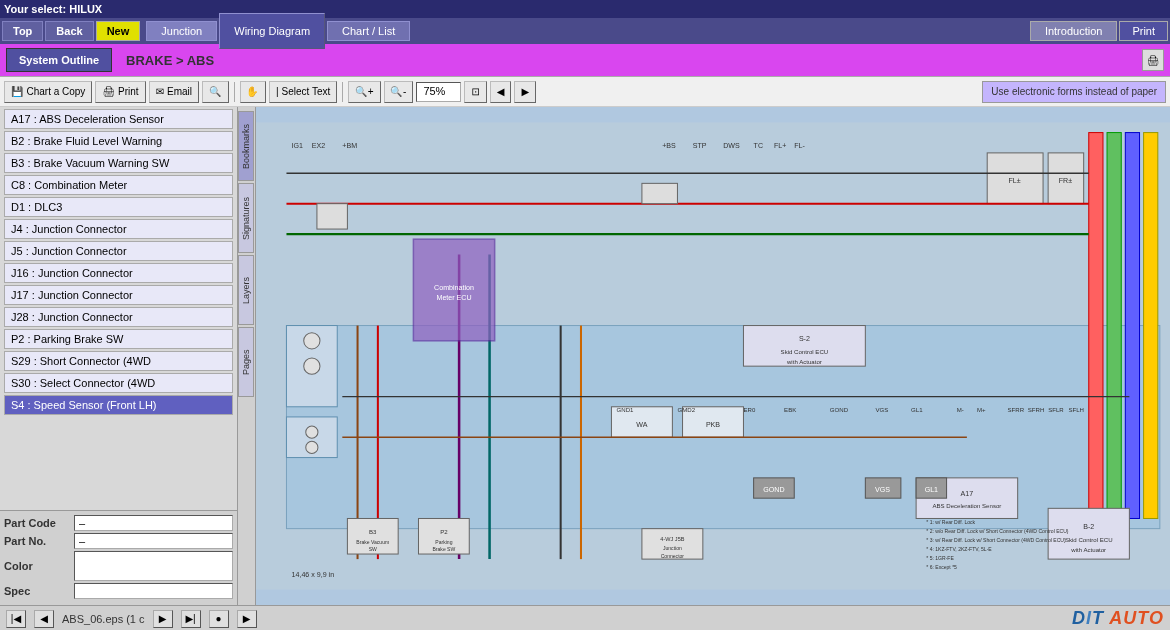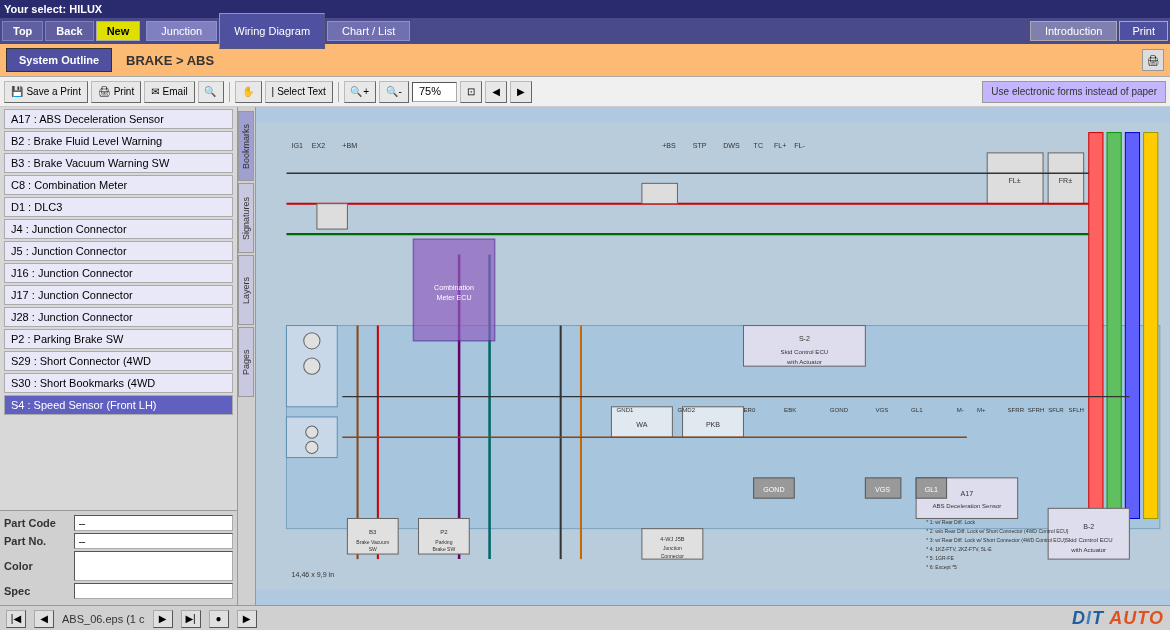--- a/index.html
+++ b/index.html
@@ -86,21 +86,21 @@
       color: white;
       border: 1px solid #aaa;
       padding: 2px 12px;
       font-size: 11px;
       height: 20px;
       cursor: pointer;
     }
 
     
     #toolbar {
-      background: #fdba74;
+      background: #d946ef;
       height: 32px;
       display: flex;
       align-items: center;
       padding: 16px 6px;
       gap: 4px;
       border-bottom: 1px solid #aaa;
     }
     .sys-outline-btn {
       background: #5050a0;
       color: white;
@@ -363,21 +363,21 @@
 
 <div id="toolbar">
   <button class="sys-outline-btn">System Outline</button>
   <span class="breadcrumb">BRAKE &gt; ABS</span>
   <div class="print-icon-small">🖨</div>
 </div>
 
 <div id="pdf-toolbar">
   <button class="pdf-btn">
     <span>💾</span>
-    <span>Save a Print</span>
+    <span>Chart a Copy</span>
   </button>
   <button class="pdf-btn">
     <span>🖨</span>
     <span>Print</span>
   </button>
   <button class="pdf-btn">
     <span>✉</span>
     <span>Email</span>
   </button>
   <button class="pdf-btn">
@@ -410,21 +410,21 @@
         <div class="component-item">B3 : Brake Vacuum Warning SW</div>
         <div class="component-item">C8 : Combination Meter</div>
         <div class="component-item">D1 : DLC3</div>
         <div class="component-item">J4 : Junction Connector</div>
         <div class="component-item">J5 : Junction Connector</div>
         <div class="component-item">J16 : Junction Connector</div>
         <div class="component-item">J17 : Junction Connector</div>
         <div class="component-item">J28 : Junction Connector</div>
         <div class="component-item">P2 : Parking Brake SW</div>
         <div class="component-item">S29 : Short Connector (4WD</div>
-        <div class="component-item">S30 : Short Bookmarks (4WD</div>
+        <div class="component-item">S30 : Select Connector (4WD</div>
         <div class="component-item selected">S4 : Speed Sensor (Front LH)</div>
       </div>
     <div id="bottom-info">
       <div class="info-row">
         <span class="info-label">Part Code</span>
         <span class="info-value">–</span>
       </div>
       <div class="info-row">
         <span class="info-label">Part No.</span>
         <span class="info-value">–</span>

